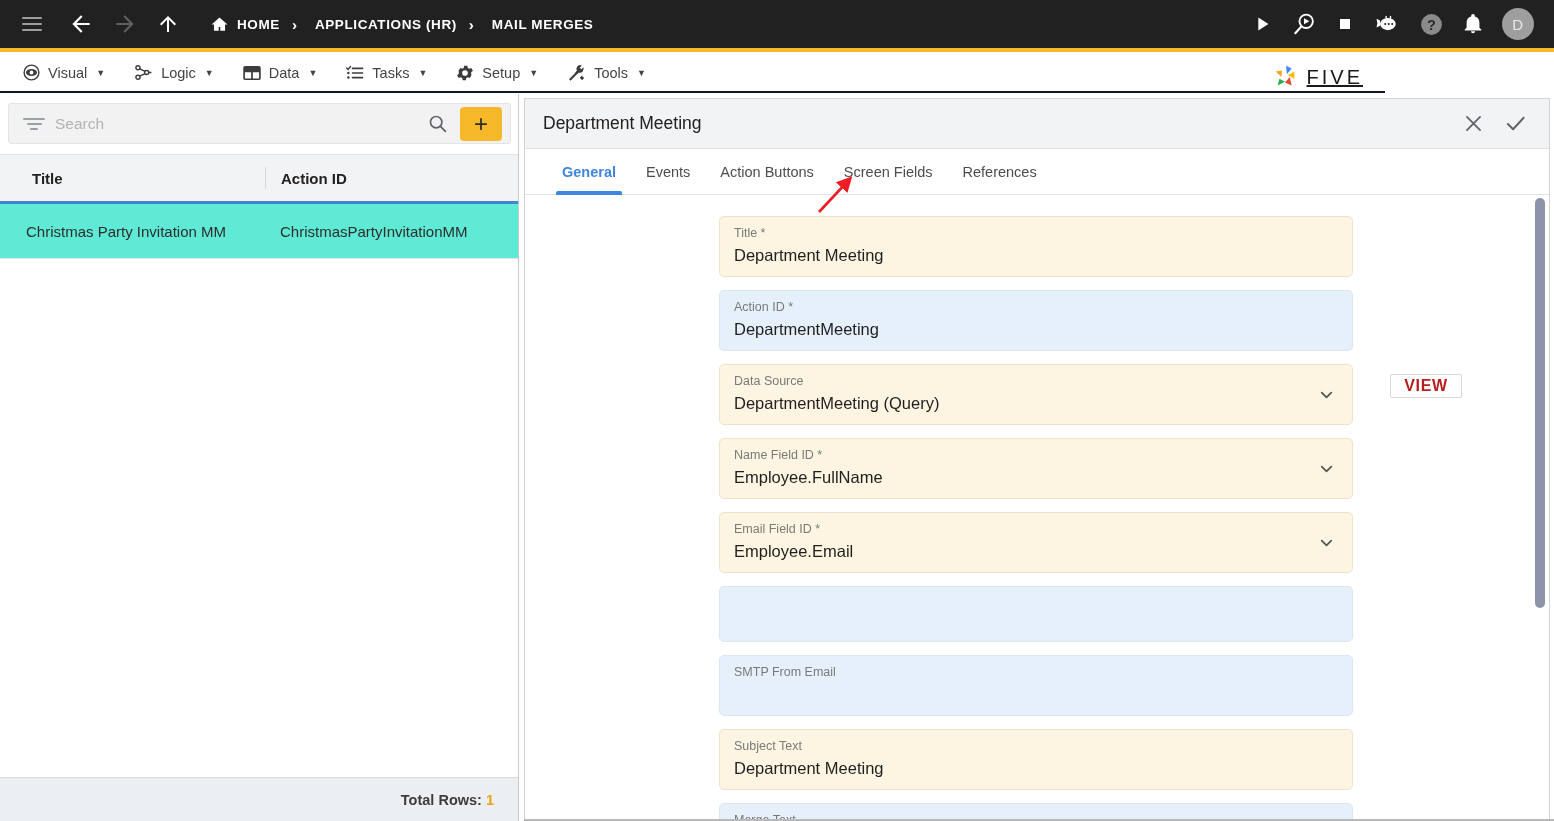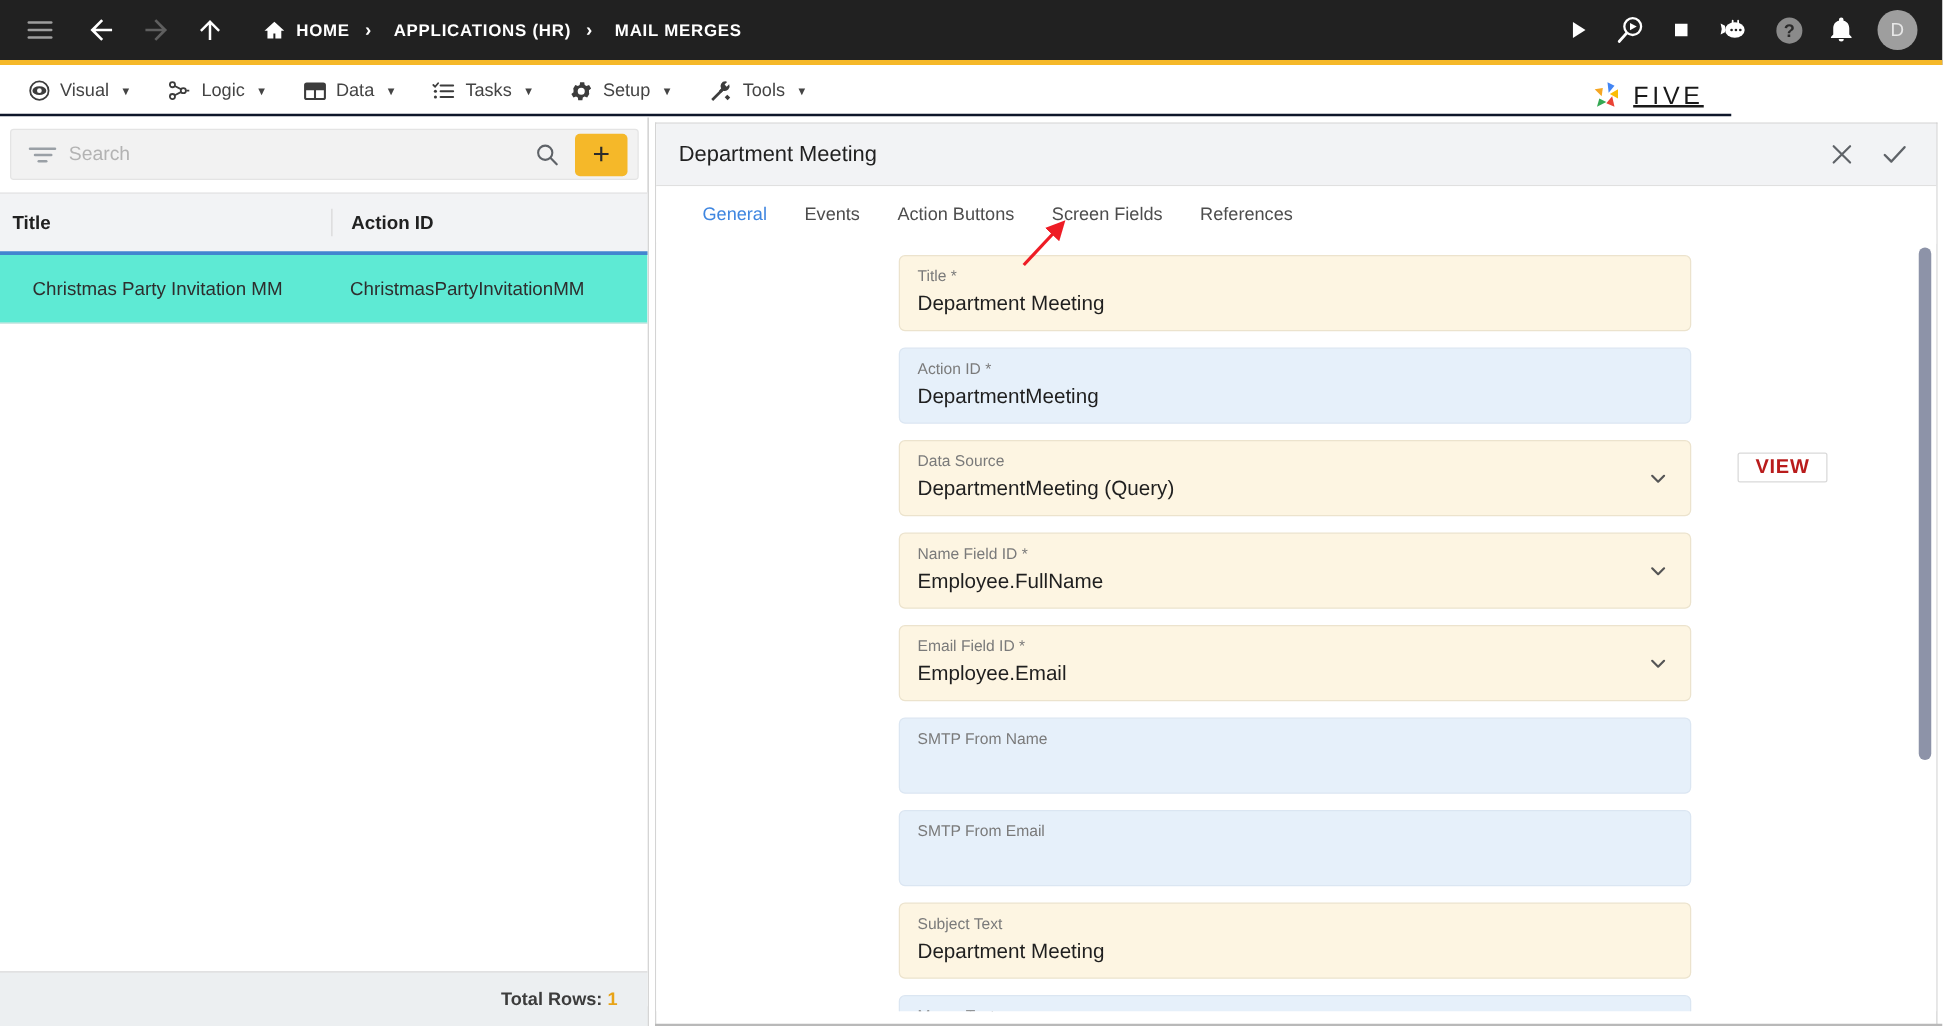--- a/index.html
+++ b/index.html
@@ -91,21 +91,21 @@
 
   .grid {
     position:absolute; left:0; top:60px; width:518px; height:717px;
   }
   .grid-head {
     display:flex; height:50px; align-items:center;
     background:#f2f3f5; border-top:1px solid #e3e3e3;
     border-bottom:3px solid #4285cf;
     font-size:15px; font-weight:700; color:#212121;
   }
-  .col-title { width:265px; padding-left:10px; }
+  .col-title { width:265px; padding-left:32px; }
   .col-actionid { flex:1; padding-left:15px; border-left:1px solid #d8d8d8;
                   height:22px; display:flex; align-items:center; }
   .grid-row {
     display:flex; height:55px; align-items:center;
     border-bottom:1px solid #e6e6e6; font-size:15px; color:#2e2e2e;
     background:#5eead4; cursor:pointer;
   }
   .grid-row .c1 { width:265px; padding-left:26px; }
   .grid-row .c2 { flex:1; padding-left:15px; }
   .grid-body { background:#fff; height:601px; overflow:hidden; }
@@ -132,28 +132,28 @@
                 padding-right:22px; color:#5f6368; }
 
   .rp-tabs {
     height:46px; display:flex; align-items:stretch; padding-left:22px;
     border-bottom:1px solid #e3e3e3; background:#fff;
   }
   .tab {
     display:flex; align-items:center; padding:0 15px; font-size:14.5px;
     color:#4d4d4d; cursor:pointer; position:relative; font-weight:400;
   }
-  .tab.active { color:#3f86e0; font-weight:400; }
+  .tab.active { color:#3f86e0; font-weight:700; }
   .tab.active:after {
     content:""; position:absolute; left:9px; right:9px; bottom:-1px;
     height:4px; background:#3f86e0; border-radius:2px 2px 0 0;
   }
 
   .rp-body {
-    position:absolute; left:0; top:85px; width:1024px; height:625px;
+    position:absolute; left:0; top:97px; width:1024px; height:625px;
     background:#fff; overflow:hidden;
   }
   .form-col { position:absolute; left:194px; top:20px; width:634px; }
 
   .field {
     position:relative; border-radius:5px; border:1px solid #e0dccb;
     padding:9px 14px 9px 14px; margin-bottom:13px; min-height:56px;
   }
   .field.yellow { background:#FDF5E2; border-color:#ece3cd; }
   .field.blue   { background:#E6F0FA; border-color:#dbe6f2; }
@@ -478,21 +478,20 @@
           <div class="f-label">Email Field ID *</div>
           <div class="f-value">Employee.Email</div>
           <div class="chev">
             <svg width="19" height="19" viewBox="0 0 24 24">
               <path d="M6 9l6 6 6-6" stroke="#555" stroke-width="2.2" fill="none" stroke-linecap="round" stroke-linejoin="round"></path>
             </svg>
           </div>
         </div>
 
         <div class="field blue">
-          <div class="f-label">SMTP From Name</div>
           <div class="f-value empty"></div>
         </div>
 
         <div class="field blue">
           <div class="f-label">SMTP From Email</div>
           <div class="f-value empty"></div>
         </div>
 
         <div class="field yellow">
           <div class="f-label">Subject Text</div>

